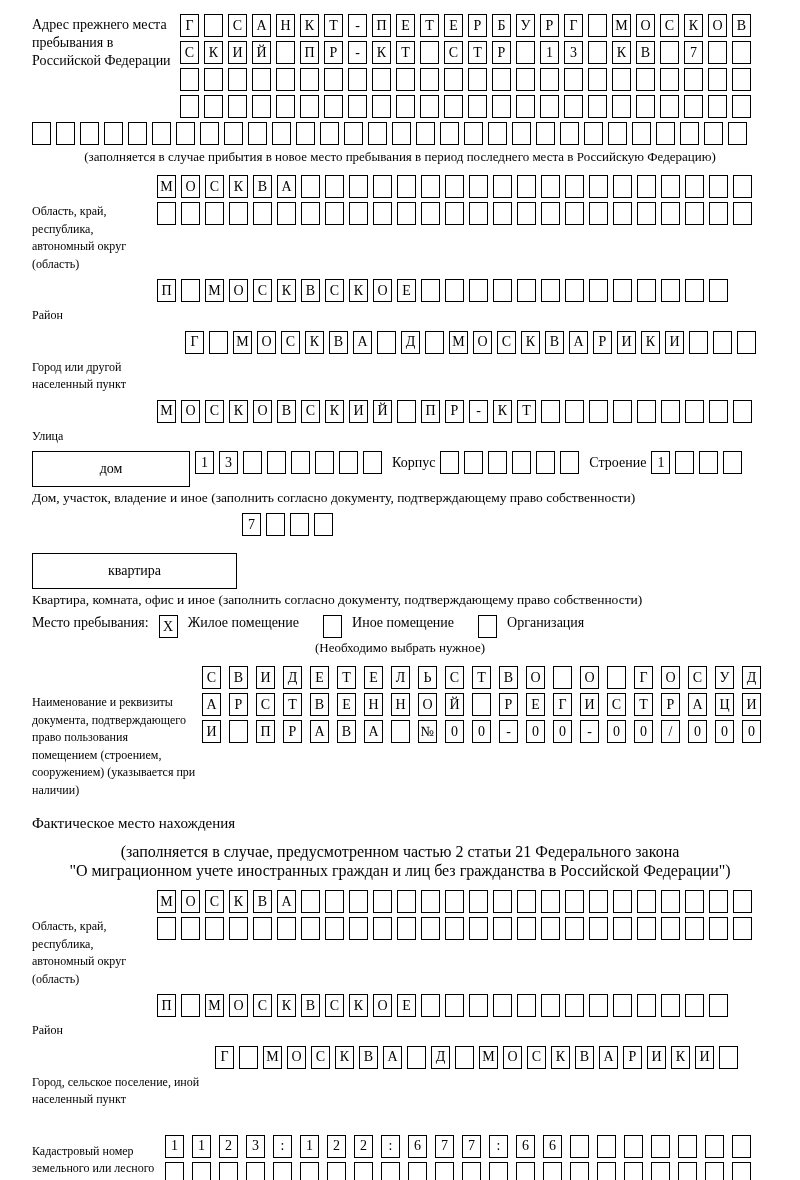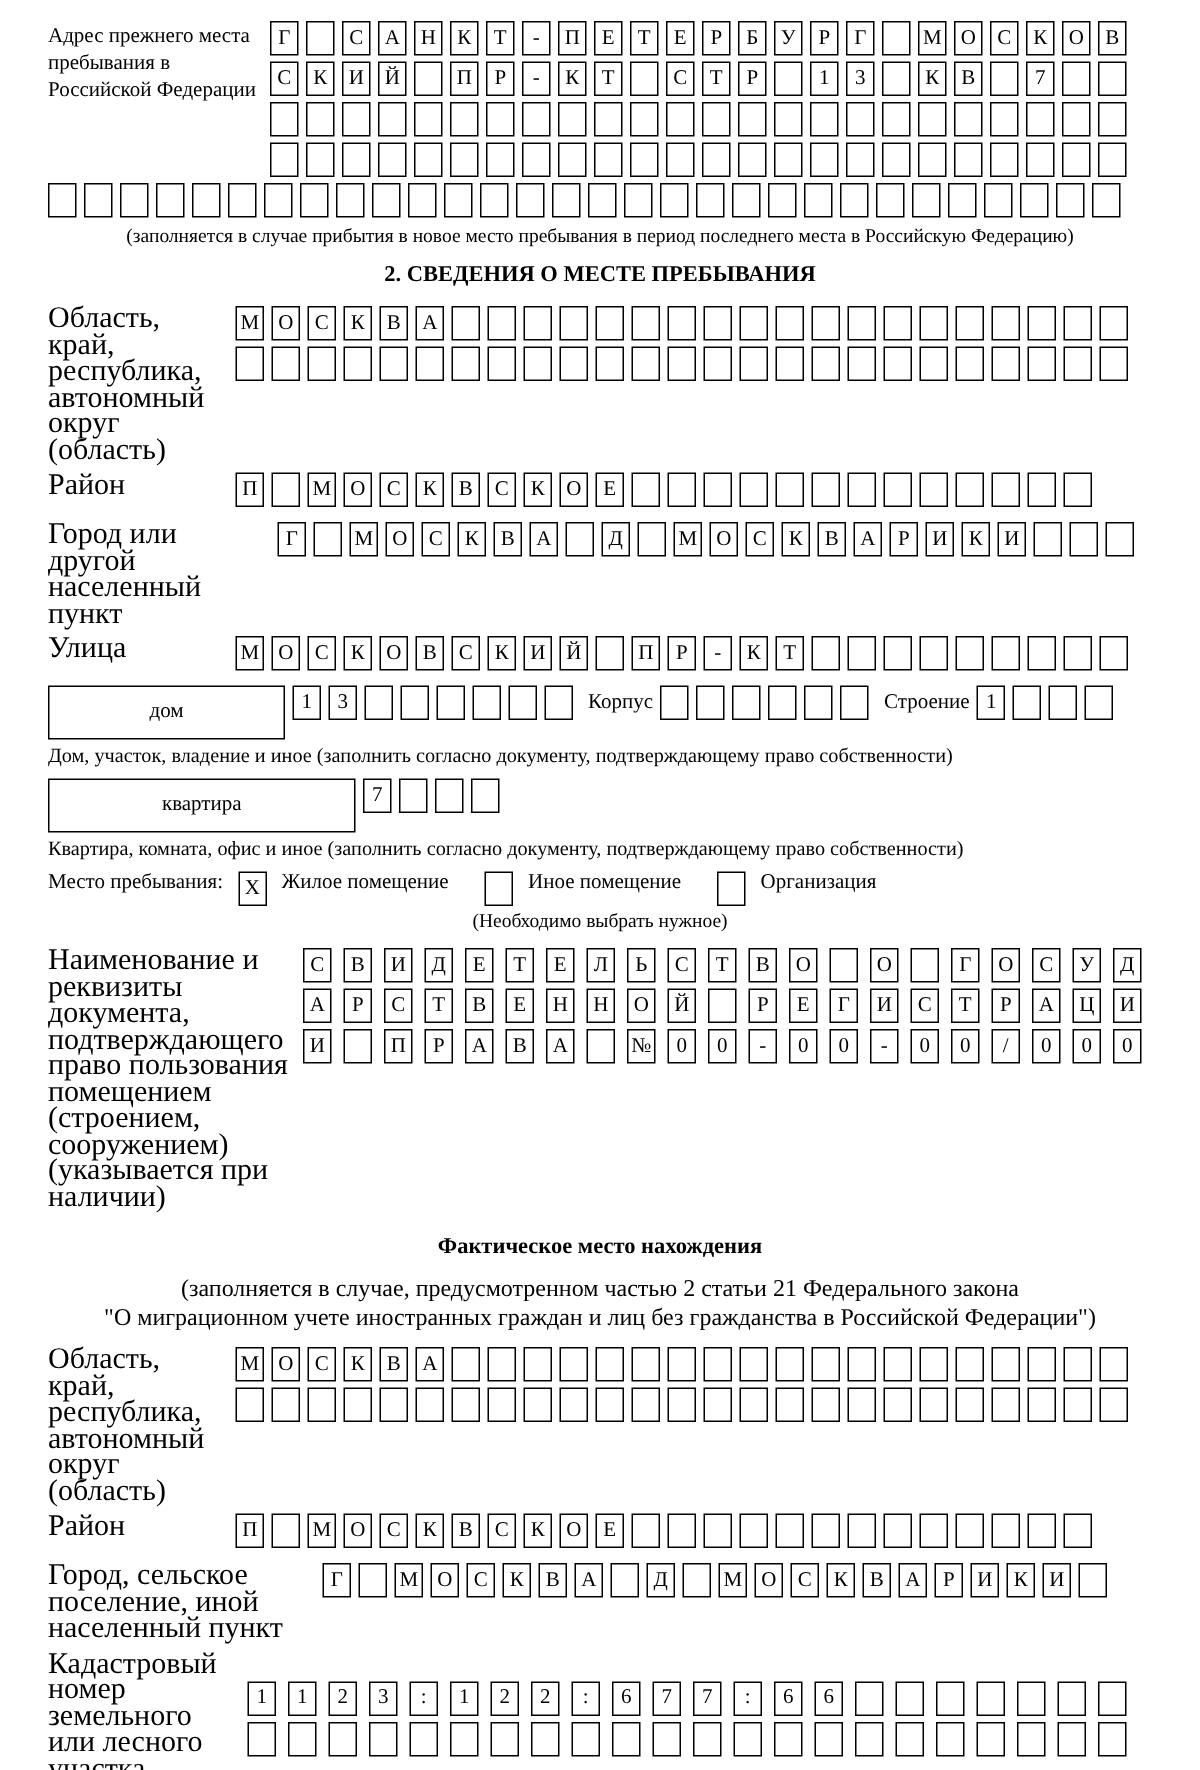--- a/index.html
+++ b/index.html
@@ -26,45 +26,45 @@
 
   .block-a { display:flex;justify-content:flex-end; }
   .label-a { width:148px; flex:0 0 148px; font-size:14px; line-height:18px; padding-top:2px; }
   .rows-col { flex:1; }
 
   .note-c { text-align:center; font-size:13px; margin:2px 0 10px; }
 
   .sec-title { text-align:center; font-weight:bold; font-size:15px; margin:10px 0 12px; }
 
   .frow { display:flex; margin-bottom:6px; }
-  .flabel { font-size:20px; line-height:17.5px; padding-right:6px; }
+  .flabel { font-size:12px; line-height:17.5px; padding-right:6px;margin-top:28px; }
   .w125 { width:125px; flex:0 0 125px; }
   .w153 { width:153px; flex:0 0 153px; }
   .w170 { width:170px; flex:0 0 170px; }
   .w133 { width:133px; flex:0 0 133px; }
   .w183 { width:183px; flex:0 0 183px; }
 
   .house-row { display:flex; align-items:flex-start; margin:2px 0 3px; }
   .widebox {
     height:36px; border:1.5px solid #000;
     display:flex; align-items:center; justify-content:center;
     font-size:14px; margin-right:5px;
   }
   .wb-dom { width:158px; flex:0 0 158px; }
-  .wb-kv  { width:205px; flex:0 0 205px; }
+  .wb-kv  { width:205px; flex:0 0 205px;margin-top:40px; }
   .inline-label { font-size:14px; line-height:23px; padding:0 5px 0 10px; white-space:nowrap; }
 
   .caption { font-size:13.5px; margin:1px 0 7px; }
 
   .stay-row { display:flex; align-items:flex-start; font-size:14px; margin-top:6px; }
   .stay-row .cell { margin:0 10px 0 10px; }
   .stay-label { white-space:nowrap; }
   .opt-label { white-space:nowrap; margin-right:14px; }
 
-  .fact-title { text-align:center; font-weight:bold; font-size:15px; margin:16px 0 10px; }
+  .fact-title { font-weight:normal; font-size:15px; margin:16px 0 10px; }
   .fact-note { text-align:center; font-size:16px; line-height:19px; }
   .fact-note-wrap { margin-bottom:10px; }
 
   .cad-rows { padding-top:20px; }
 
   .stamp-box {
     width:360px; height:178px; border:1.5px solid #000;
     margin:22px 0 0 363px;
   }
 </style>
@@ -210,21 +210,20 @@
       <span class="cell"></span>
       <span class="cell"></span>
       <span class="cell"></span>
       <span class="cell"></span>
       <span class="cell"></span>
       <span class="cell"></span>
       <span class="cell"></span>
     </div>
   <div class="note-c">(заполняется в случае прибытия в новое место пребывания в период последнего места в Российскую Федерацию)</div>
 
-  <div class="sec-title">2. СВЕДЕНИЯ О МЕСТЕ ПРЕБЫВАНИЯ</div>
 
   <div class="frow">
     <div class="flabel w125">Область, край, республика, автономный округ (область)</div>
     <div class="rows-col">
       <div class="boxrow">
           <span class="cell">М</span>
           <span class="cell">О</span>
           <span class="cell">С</span>
           <span class="cell">К</span>
           <span class="cell">В</span>

